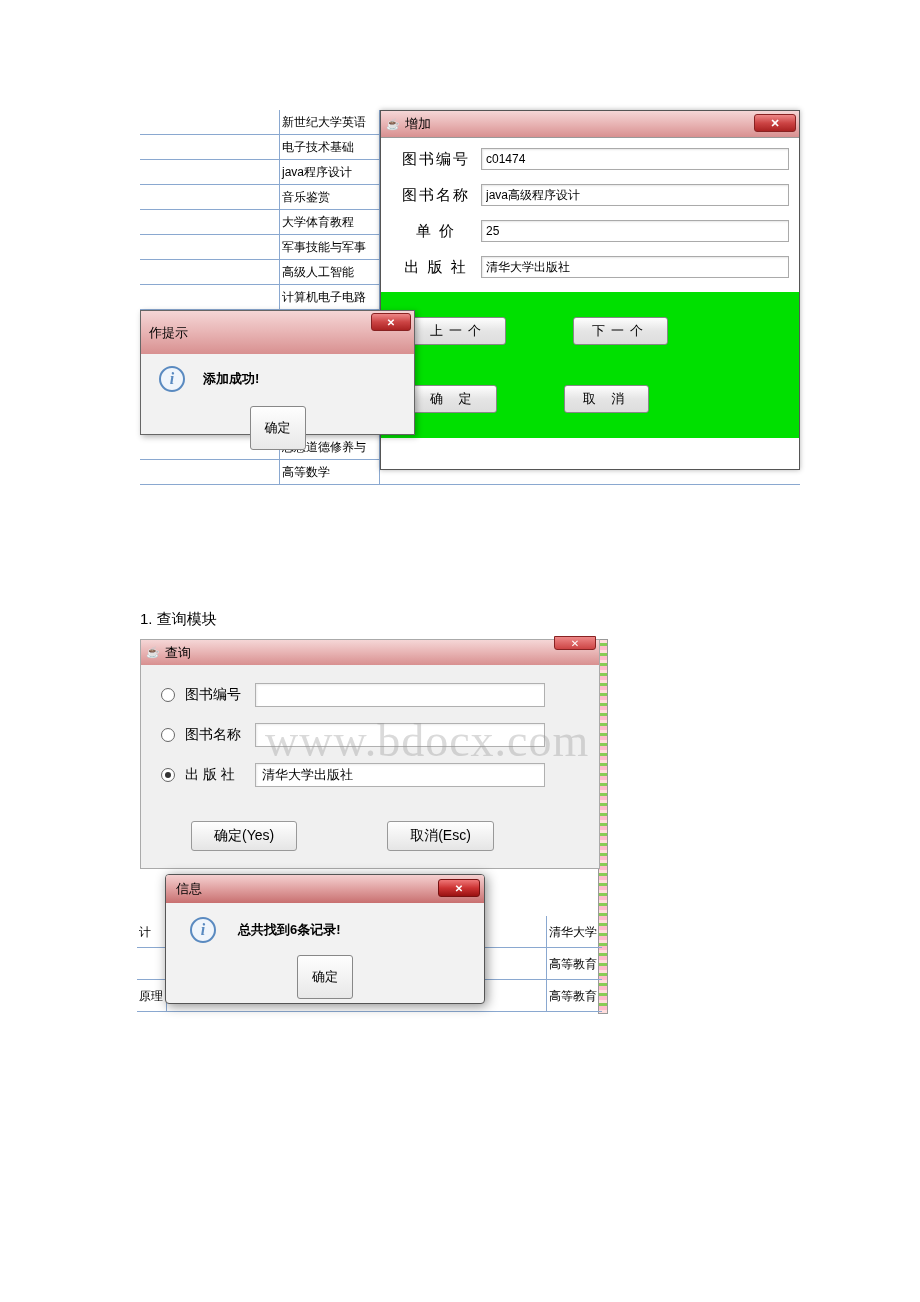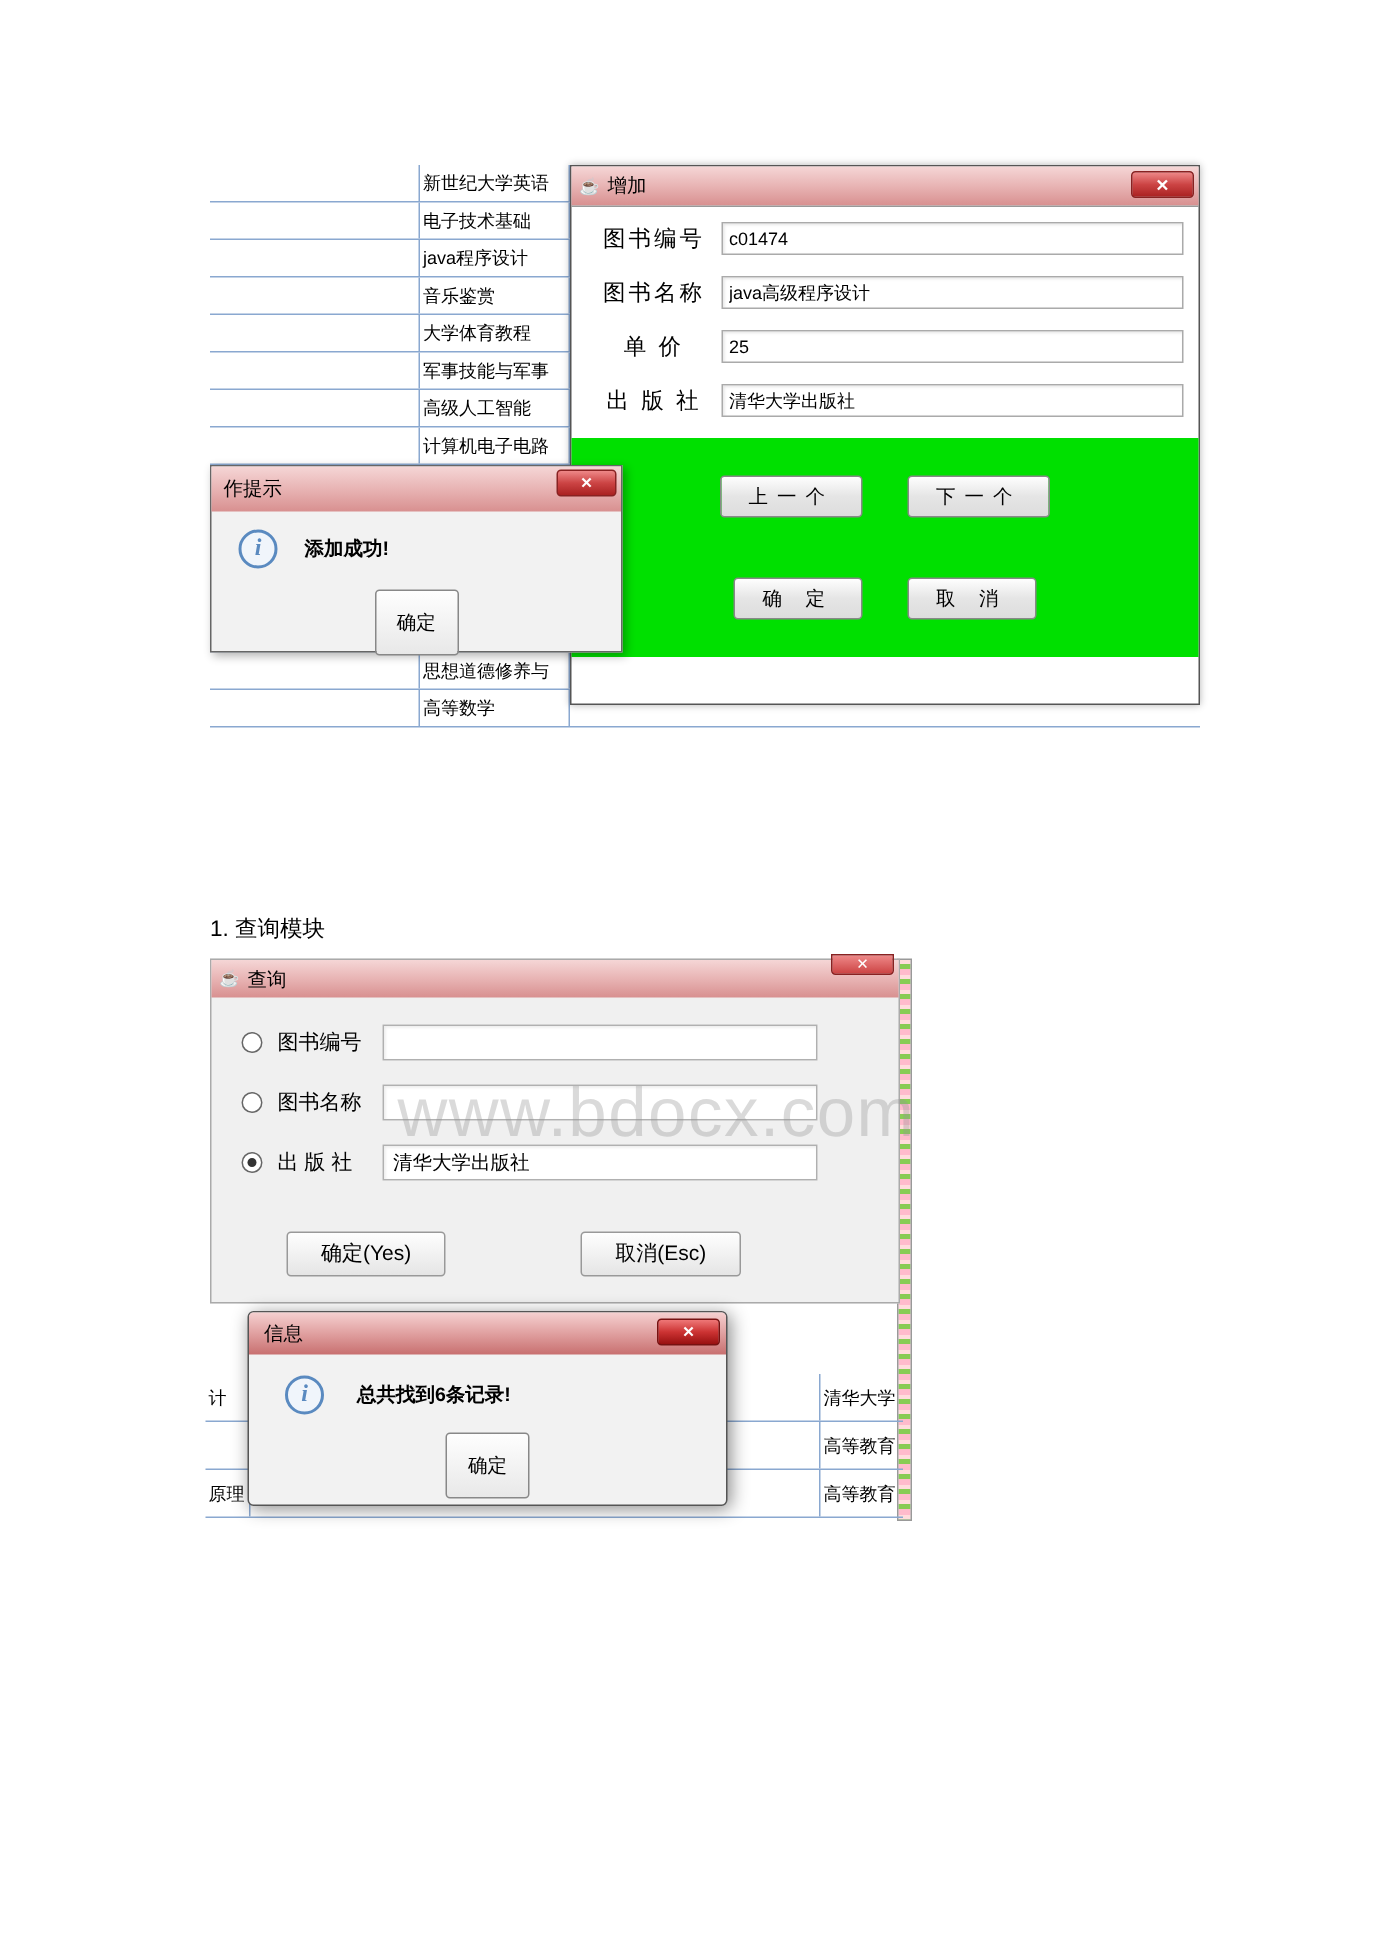--- a/index.html
+++ b/index.html
@@ -116,22 +116,21 @@
       font-size: 12px;
       box-shadow: inset 1px 1px 2px rgba(0,0,0,0.1);
     }
     .green-panel {
       background: #00e000;
       padding: 25px 30px;
       margin: 0 -10px;
     }
     .btn-row {
       display: flex;
-      justify-content: center;
-      gap: 30px;
+      gap: 67px;
       margin-bottom: 40px;
     }
     .btn-row:last-child { margin-bottom: 0; }
     .std-btn {
       background: linear-gradient(to bottom, #fefefe, #e5e5e5, #ddd);
       border: 1px solid #888;
       border-radius: 3px;
       padding: 4px 18px;
       font-size: 13px;
       cursor: pointer;
@@ -144,21 +143,21 @@
       position: absolute;
       left: 140px;
       top: 200px;
       width: 275px;
       height: 125px;
       background: #f2f2f2;
       border: 1px solid #666;
       box-shadow: 2px 2px 6px rgba(0,0,0,0.3);
     }
     .msg-titlebar {
-      height: 30px;
+      height: 43px;
       background: linear-gradient(to bottom, #f5d6d6, #e8b4b4, #d89090);
       display: flex;
       align-items: center;
       padding: 0 8px;
       font-size: 13px;
       position: relative;
     }
     .msg-close {
       position: absolute;
       right: 3px;
@@ -403,21 +402,21 @@
       margin-top: 12px;
     }
     
     
     .watermark {
       position: absolute;
       left: 125px;
       top: 75px;
       font-size: 46px;
       color: rgba(150,150,150,0.35);
-      font-family: Liberation Sans, sans-serif;
+      font-family: Liberation Serif, serif;
       letter-spacing: 1px;
       pointer-events: none;
       z-index: 5;
     }
   </style>
 </head>
 <body>
 
 <div class="section1">
   <div class="bg-table">

